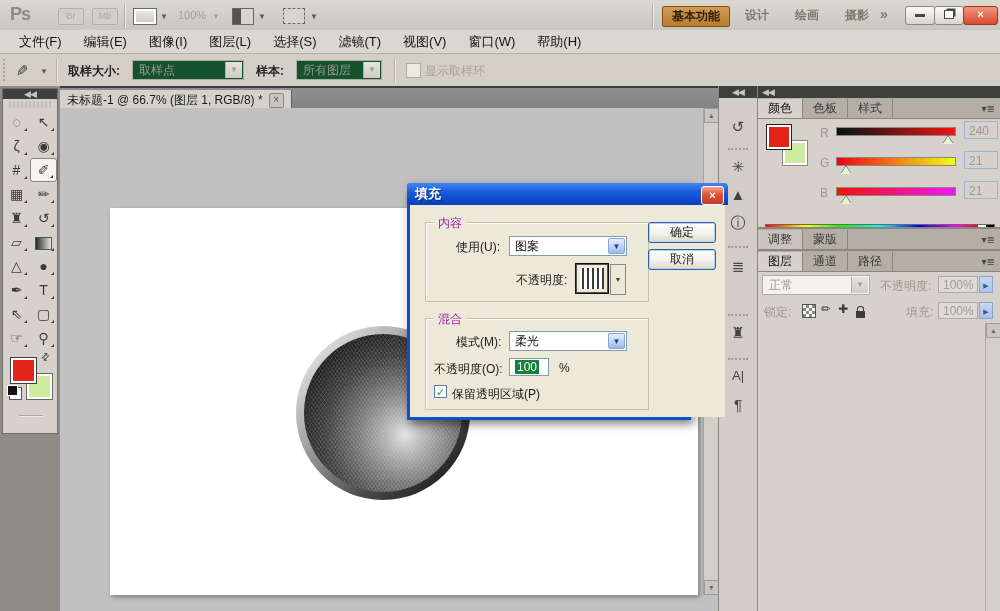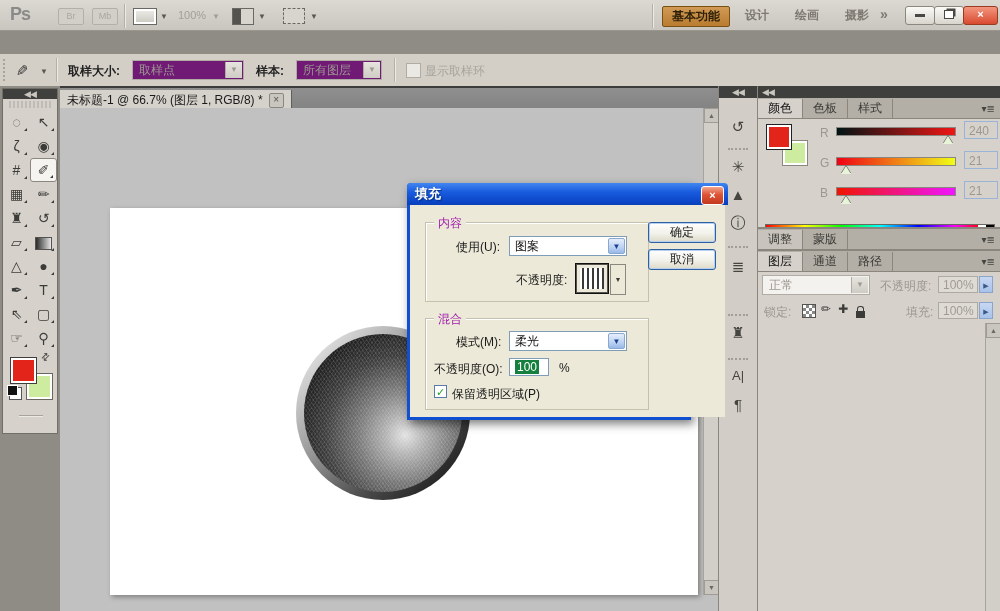--- a/index.html
+++ b/index.html
@@ -28,21 +28,21 @@
   .winbtn-close{width:33px;background:linear-gradient(#F2967E,#D84A30);border-color:#9a3a22;color:#fff;font-weight:bold;}
   .min-glyph{display:inline-block;width:10px;height:3px;background:#4a4844;margin-bottom:1px;}
   .restore-glyph{display:inline-block;width:8px;height:7px;border:1.5px solid #4a4844;background:#fff;box-shadow:2px -2px 0 -0.5px #4a4844;margin-top:3px;}
   
   .menubar{left:0;top:30px;width:1000px;height:24px;background:#DAD7D0;border-bottom:1px solid #b4b1aa;display:flex;align-items:center;padding-left:8px;box-sizing:border-box;}
   .menu-item{padding:0 11px;font-size:13px;color:#141414;line-height:23px;}
   
   .optionsbar{left:0;top:54px;width:1000px;height:32px;background:#D3CFC7;border-bottom:1px solid #8f8b83;}
   .vgrip{width:4px;height:22px;top:5px;border-left:2px dotted #a8a49c;}
   .opt-label{top:9px;font-weight:bold;color:#222;}
-  .combo-disabled{top:6px;height:20px;background:#701a75;border:1px solid #b0aca4;color:#9c9890;line-height:18px;padding-left:6px;box-sizing:border-box;}
+  .combo-disabled{top:6px;height:20px;background:#14532d;border:1px solid #b0aca4;color:#9c9890;line-height:18px;padding-left:6px;box-sizing:border-box;}
   .combo-btn-gray{position:absolute;right:1px;top:1px;bottom:1px;width:16px;background:linear-gradient(#E6E4DE,#CFCCC5);border-left:1px solid #b0aca4;color:#a09c95;font-size:8px;text-align:center;line-height:16px;}
   .sep{width:1px;top:4px;height:24px;background:#b4b0a8;box-shadow:1px 0 0 #ECEAE5;}
   .cb-disabled{top:9px;width:13px;height:13px;background:#EBE9E3;border:1px solid #b0aca4;}
   .opt-label-dis{top:9px;color:#A8A49C;}
   .dropper-glyph{font-size:15px;color:#3b3b39;transform:rotate(180deg);display:inline-block;}
   
   .tabbar{left:60px;top:86px;width:658px;height:32px;background:linear-gradient(#8f8f8f,#7e7e7e);border-top:2px solid #3b3b3b;box-sizing:border-box;}
   .doc-tab{left:0;top:2px;height:20px;background:#D5D2CB;border-right:1px solid #5f5f5d;display:flex;align-items:center;padding:0 7px;gap:6px;}
   .tab-close{width:13px;height:13px;border:1px solid #8a8780;border-radius:2px;background:#C9C6BF;color:#55534f;font-size:10px;line-height:11px;text-align:center;}
   
@@ -154,20 +154,31 @@
     <span class="abs ws-btn ws-active" style="left:662px;">基本功能</span>
     <span class="abs ws-btn ws-label" style="left:736px;">设计</span>
     <span class="abs ws-btn ws-label" style="left:786px;">绘画</span>
     <span class="abs ws-btn ws-label" style="left:836px;">摄影</span>
     <span class="abs ws-label" style="left:880px;top:6px;font-size:14px;">»</span>
     <span class="abs winbtn" style="left:905px;"><span class="min-glyph"></span></span>
     <span class="abs winbtn" style="left:934px;"><span class="restore-glyph"></span></span>
     <span class="abs winbtn winbtn-close" style="left:963px;">×</span>
   </div>
 
+  <div class="abs menubar">
+    <span class="menu-item">文件(F)</span>
+    <span class="menu-item">编辑(E)</span>
+    <span class="menu-item">图像(I)</span>
+    <span class="menu-item">图层(L)</span>
+    <span class="menu-item">选择(S)</span>
+    <span class="menu-item">滤镜(T)</span>
+    <span class="menu-item">视图(V)</span>
+    <span class="menu-item">窗口(W)</span>
+    <span class="menu-item">帮助(H)</span>
+  </div>
 
   <div class="abs optionsbar">
     <span class="abs vgrip" style="left:3px;"></span>
     <span class="abs" style="left:16px;top:6px;"><span class="dropper-glyph">✐</span></span>
     <span class="abs tb-caret" style="left:40px;top:13px;">▼</span>
     <span class="abs sep" style="left:56px;"></span>
     <span class="abs opt-label" style="left:68px;">取样大小:</span>
     <span class="abs combo-disabled" style="left:132px;width:112px;">
       <span>取样点</span>
       <span class="combo-btn-gray">▼</span>

